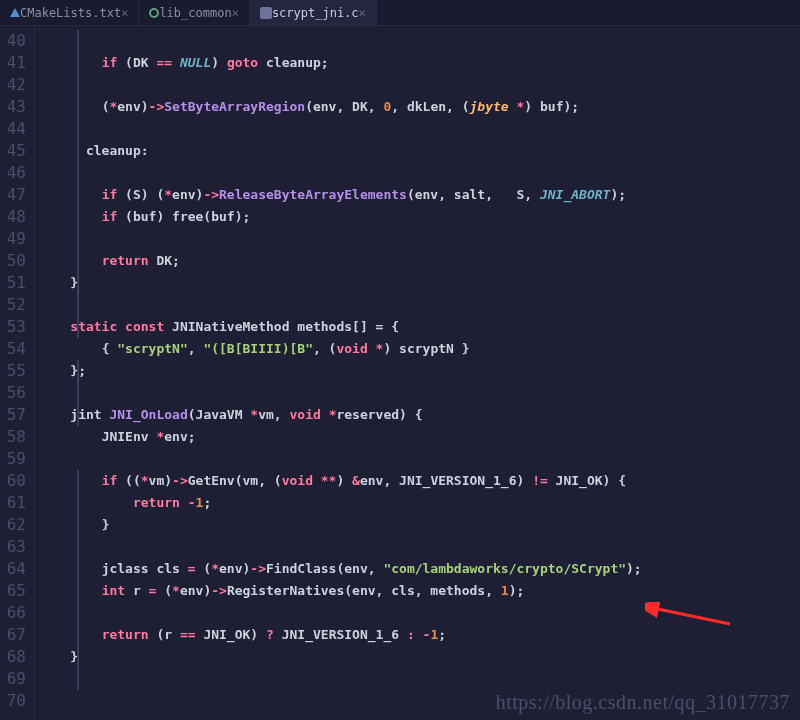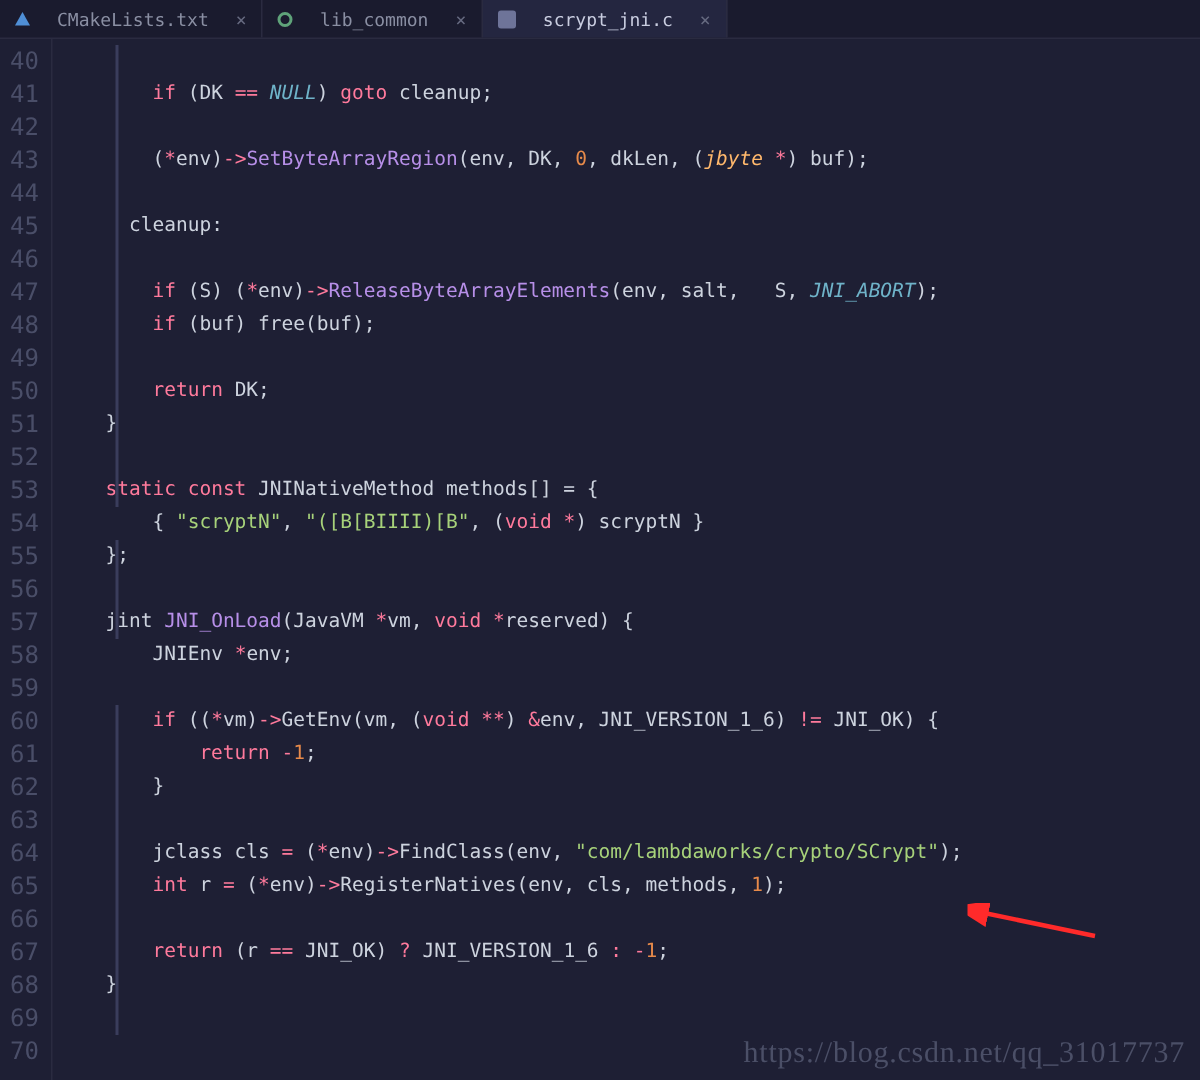--- a/index.html
+++ b/index.html
@@ -16,21 +16,21 @@
   .tabbar {
     display: flex;
     background: #1a1b2e;
     height: 26px;
     border-bottom: 1px solid #2a2b40;
   }
   .tab {
     display: flex;
     align-items: center;
     padding: 0 10px;
-    gap: 18px;
+    gap: 0;
     color: #8a8fa3;
     font-size: 12px;
     border-right: 1px solid #2a2b40;
     cursor: pointer;
   }
   .tab.active { background: #242640; color: #c9cde0; }
   .tab .close { color: #666a80; font-size: 12px; }
   .tri-icon {
     width: 0; height: 0;
     border-left: 5px solid transparent;
@@ -59,20 +59,21 @@
     height: 22px;
     line-height: 22px;
     padding-right: 8px;
     font-size: 16px;
   }
   .code {
     flex: 1;
     padding-top: 4px;
     position: relative;
     border-left: 1px solid #2a2b40;
+    font-weight: bold;
   }
   .line {
     height: 22px;
     line-height: 22px;
     white-space: pre;
     padding-left: 4px;
   }
   .vbar {
     border-left: 2px solid #3a3d5c;
     position: absolute;

